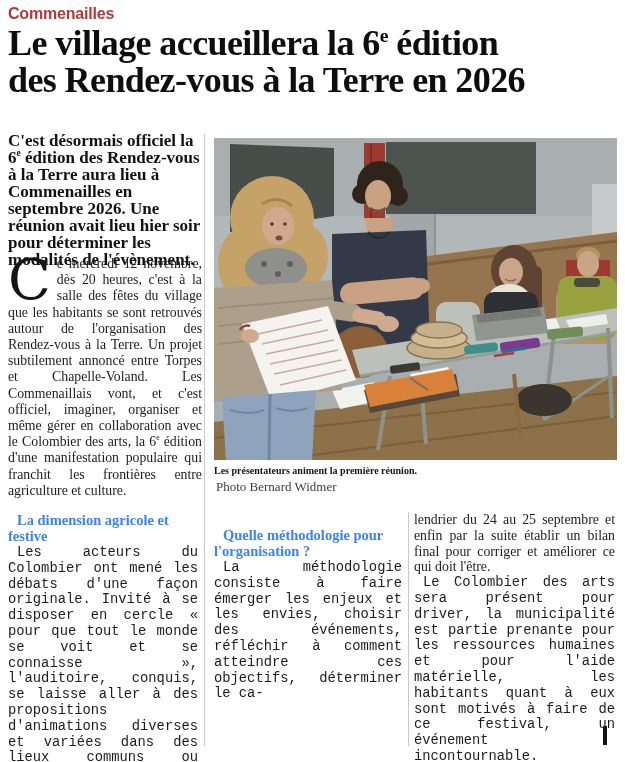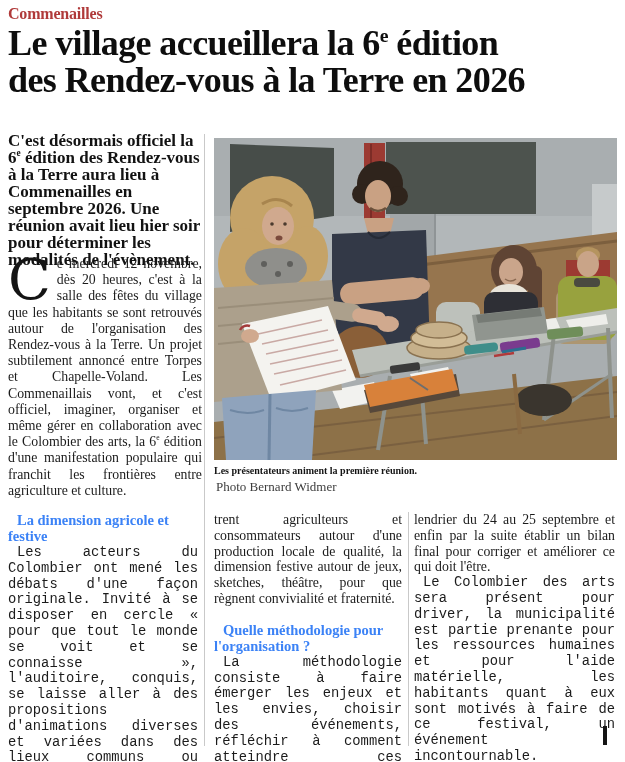--- a/index.html
+++ b/index.html
@@ -4,21 +4,21 @@
 <style>
   html,body{margin:0;padding:0;}
   body{
     width:625px;height:762px;position:relative;background:#ffffff;
     font-family:"Liberation Serif", serif;color:#1b1b1b;overflow:hidden;
     -webkit-font-smoothing:antialiased;
   }
   .abs{position:absolute;}
   
   .kicker{
-    left:8px;top:5px;font-family:Liberation Serif, serif;
+    left:8px;top:5px;font-family:Liberation Sans, sans-serif;
     font-weight:bold;font-size:16px;color:#b03a3a;letter-spacing:-0.2px;
   }
   
   .headline{
     left:8px;top:25px;width:608px;
     font-weight:bold;font-size:36px;line-height:37px;letter-spacing:-0.6px;
     color:#0e0e0e;
   }
   .headline .hl-line{display:block;}
   sup.sup{font-size:0.55em;vertical-align:super;line-height:0;}
@@ -213,21 +213,20 @@
 
 <div class="abs vrule vrule1"></div>
 <div class="abs vrule vrule2"></div>
 
 <div class="abs col col1">
   <h3 class="subhead w1" style="margin:0 0 1px;">La dimension agricole et festive</h3>
   <p class="p-indent">Les acteurs du Colombier ont mené les débats d'une façon originale. Invité à se disposer en cercle « pour que tout le monde se voit et se connaisse », l'auditoire, conquis, se laisse aller à des propositions d'animations diverses et variées dans des lieux communs ou d'autres, insolites. Les échanges ont tourné autour de la dimension agricole, pour que se rencon-</p>
 </div>
 
 <div class="abs col col2">
-  <p>trent agriculteurs et consommateurs autour d'une production locale de qualité, la dimension festive autour de jeux, sketches, théâtre, pour que règnent convivialité et fraternité.</p>
   <h3 class="subhead w2" style="margin-bottom:1px;">Quelle méthodologie pour l'organisation ?</h3>
   <p class="p-indent">La méthodologie consiste à faire émerger les enjeux et les envies, choisir des événements, réfléchir à comment atteindre ces objectifs, déterminer le ca-</p>
 </div>
 
 <div class="abs col col3">
   <p>lendrier du 24 au 25 septembre et enfin par la suite établir un bilan final pour corriger et améliorer ce qui doit l'être.</p>
   <p class="p-indent mt">Le Colombier des arts sera présent pour driver, la municipalité est partie prenante pour les ressources humaines et pour l'aide matérielle, les habitants quant à eux sont motivés à faire de ce festival, un événement incontournable.</p>
   <div class="byline">
     <span class="bullet">●</span><span>De notre correspondant</span><br>
     <span>Quelle Widmer</span>

